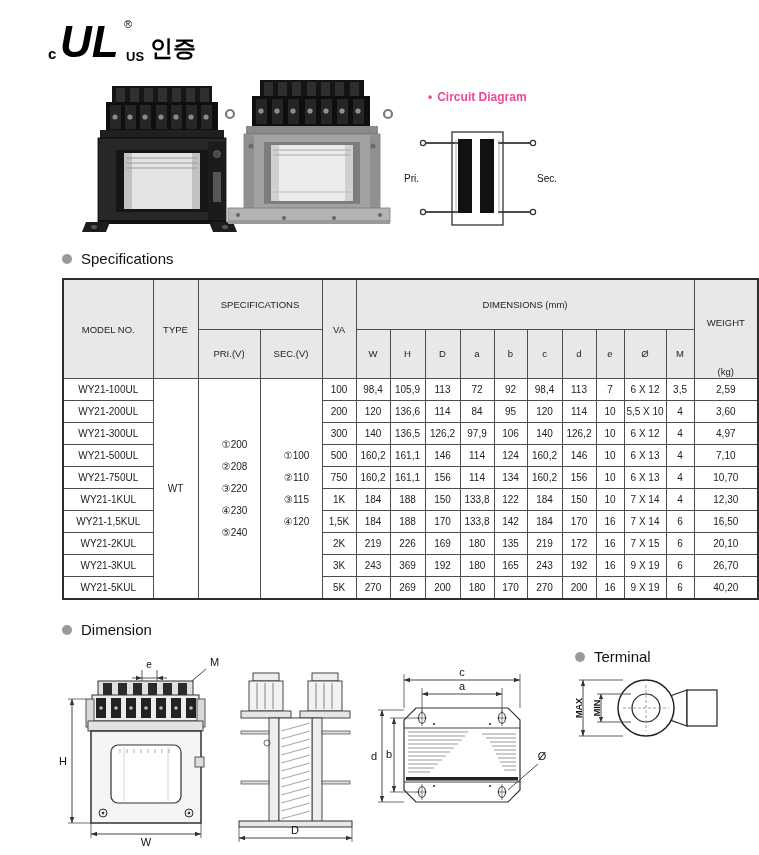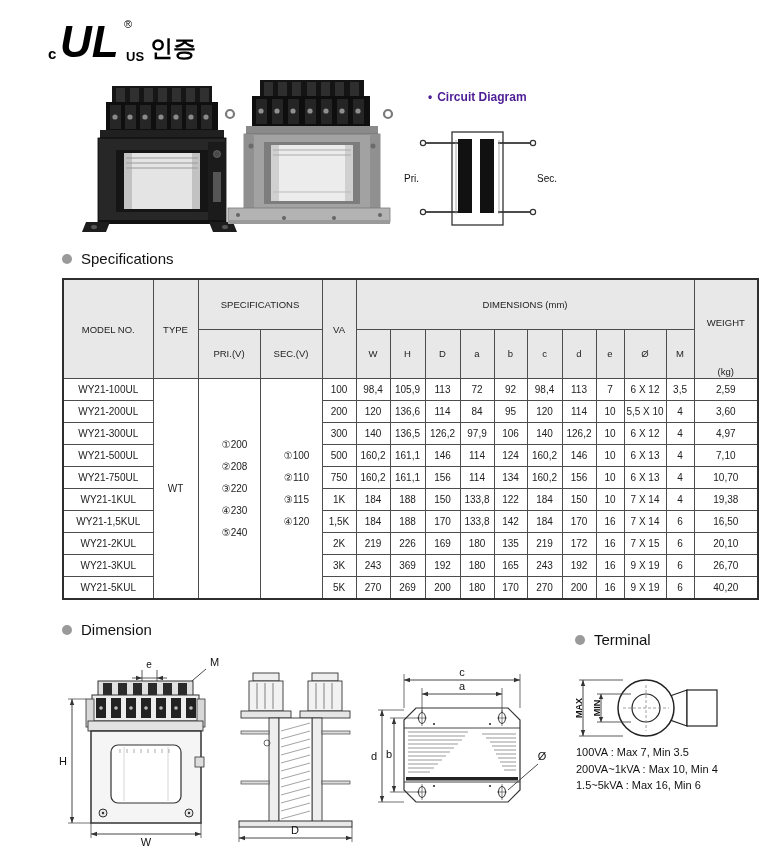--- a/index.html
+++ b/index.html
@@ -4,21 +4,21 @@
 <style>
   html,body{margin:0;padding:0;background:#fff;}
   .page{position:relative;width:759px;height:855px;background:#ffffff;overflow:hidden;
         font-family:"Liberation Sans","DejaVu Sans",sans-serif;color:#1a1a1a;}
 
   
   .section-title{position:absolute;display:flex;align-items:center;gap:9px;font-size:15px;color:#111;}
   .section-bullet{width:10px;height:10px;border-radius:50%;background:#9a9a9a;flex:0 0 auto;}
 
   
-  .circuit-title{position:absolute;left:428px;top:90px;font-size:12px;font-weight:bold;color:#4c1d95;}
+  .circuit-title{position:absolute;left:428px;top:90px;font-size:12px;font-weight:bold;color:#ec4899;}
   .circuit-title .dotb{margin-right:5px;}
 
   
   .spec-table{position:absolute;left:62px;top:278px;width:695px;border-collapse:collapse;
               table-layout:fixed;border:2px solid #2e2e2e;}
   .spec-table th,.spec-table td{border:1px solid #4d4d4d;text-align:center;vertical-align:middle;
               padding:0;color:#222;overflow:hidden;white-space:nowrap;}
   .spec-table thead th{background:#e8e8e8;font-size:9.5px;font-weight:normal;height:26px;}
   .spec-table tbody td{font-size:10px;height:21px;background:#fff;}
   .voltages div{line-height:22px;font-size:10px;margin-left:11px;}
@@ -303,21 +303,21 @@
         <td>184</td>
         <td>188</td>
         <td>150</td>
         <td>133,8</td>
         <td>122</td>
         <td>184</td>
         <td>150</td>
         <td>10</td>
         <td>7 X 14</td>
         <td>4</td>
-        <td>19,38</td>
+        <td>12,30</td>
       </tr>
       <tr>
         <td>WY21-1,5KUL</td>
         <td>1,5K</td>
         <td>184</td>
         <td>188</td>
         <td>170</td>
         <td>133,8</td>
         <td>142</td>
         <td>184</td>
@@ -550,21 +550,21 @@
     <line x1="56" y1="68" x2="28" y2="68" stroke="#333" stroke-width="0.7"></line>
     <line x1="56" y1="142" x2="28" y2="142" stroke="#333" stroke-width="0.7"></line>
     <line x1="32" y1="68" x2="32" y2="142" stroke="#333" stroke-width="0.9"></line>
     <polygon points="32,68 29.8,74 34.2,74" fill="#333"></polygon>
     <polygon points="32,142 29.8,136 34.2,136" fill="#333"></polygon>
     <text x="27" y="108" class="dim" text-anchor="middle">b</text>
     <text x="180" y="110" class="dim" text-anchor="middle">Ø</text>
     <line x1="176" y1="114" x2="146" y2="140" stroke="#333" stroke-width="0.9"></line>
   </svg>
 
-  <div class="section-title" style="left:575px;top:631px;">
+  <div class="section-title" style="left:575px;top:648px;">
     <span class="section-bullet"></span>
     <span>Terminal</span>
   </div>
 
   <svg class="abs" style="left:571px;top:672px;" width="150" height="72" viewBox="0 0 150 72">
     <polygon points="99,24 116,18 116,54 99,48" fill="#fff" stroke="#222" stroke-width="1.2"></polygon>
     <rect x="116" y="18" width="30" height="36" fill="#fff" stroke="#222" stroke-width="1.2"></rect>
     <circle cx="75" cy="36" r="28" fill="#fff" stroke="#222" stroke-width="1.5"></circle>
     <circle cx="75" cy="36" r="14" fill="#fff" stroke="#222" stroke-width="1.2"></circle>
     <line x1="52" y1="36" x2="98" y2="36" stroke="#888" stroke-width="0.8" stroke-dasharray="3,2"></line>
@@ -576,19 +576,14 @@
     <polygon points="12,64 9.8,58 14.2,58" fill="#333"></polygon>
     <text x="8" y="39" transform="rotate(-90 8 36)" text-anchor="middle" font-size="9" font-weight="bold" fill="#111">MAX</text>
     <line x1="26" y1="22" x2="60" y2="22" stroke="#333" stroke-width="0.8"></line>
     <line x1="26" y1="50" x2="60" y2="50" stroke="#333" stroke-width="0.8"></line>
     <line x1="30" y1="22" x2="30" y2="50" stroke="#333" stroke-width="0.9"></line>
     <polygon points="30,22 27.8,27 32.2,27" fill="#333"></polygon>
     <polygon points="30,50 27.8,45 32.2,45" fill="#333"></polygon>
     <text x="26" y="39" transform="rotate(-90 26 36)" text-anchor="middle" font-size="9" font-weight="bold" fill="#111">MIN</text>
   </svg>
 
-  <div class="terminal-notes">
-    <div>100VA : Max 7, Min 3.5</div>
-    <div>200VA~1kVA : Max 10,  Min 4</div>
-    <div>1.5~5kVA : Max 16,  Min 6</div>
-  </div>
 
 </div>
 
 </body></html>

